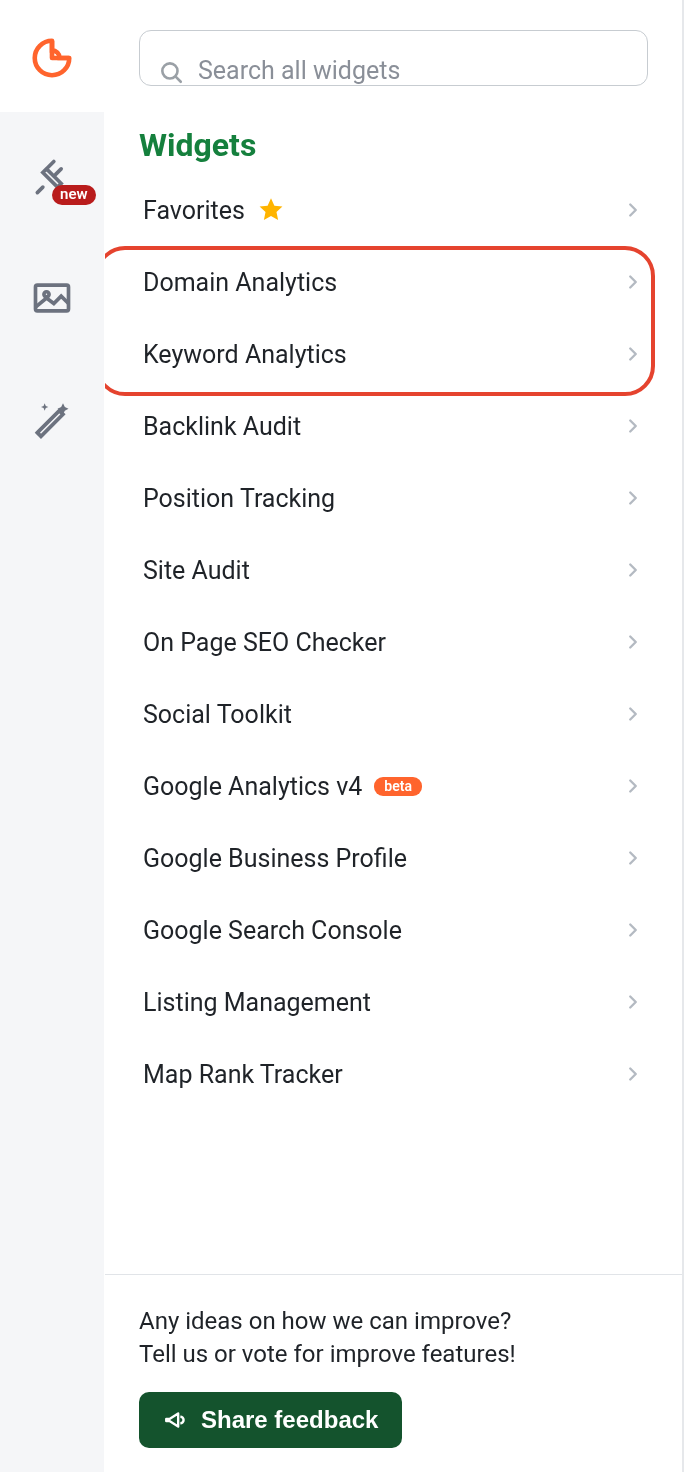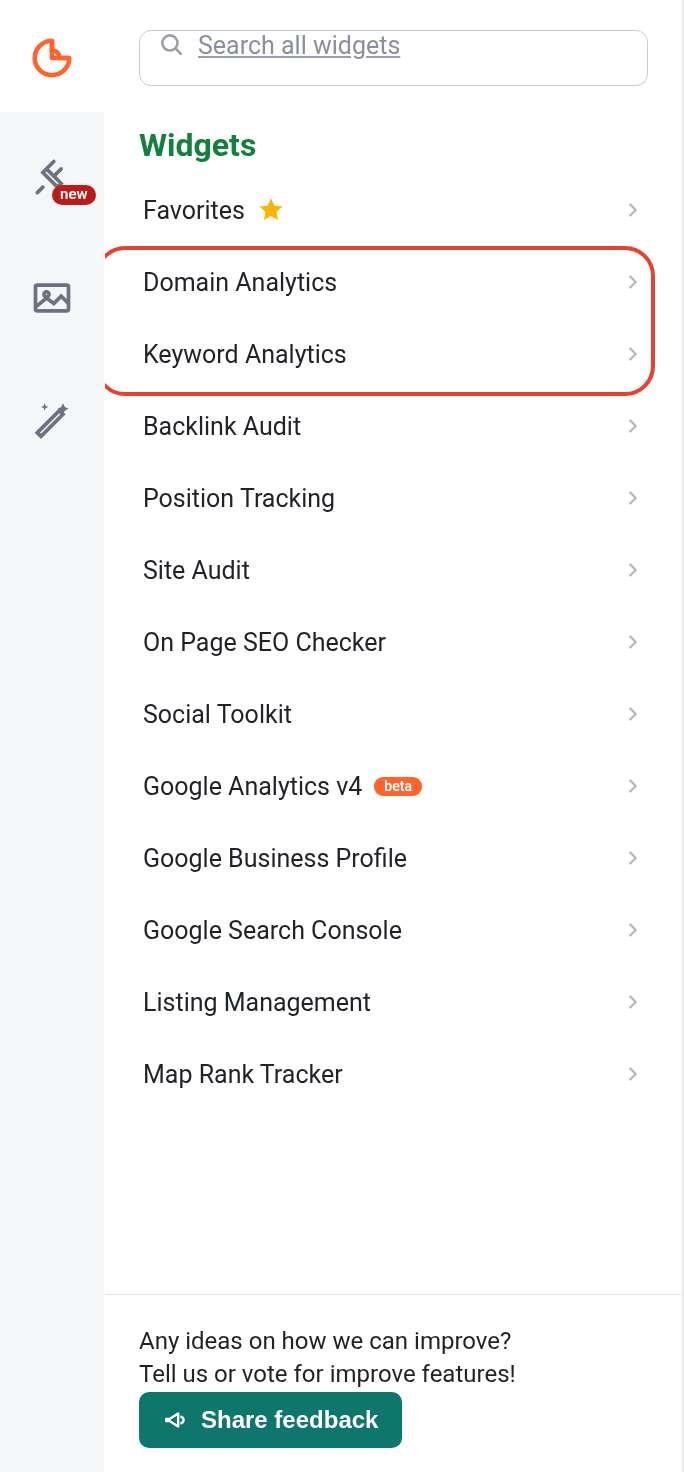--- a/index.html
+++ b/index.html
@@ -68,28 +68,27 @@
     border-left: 1px solid transparent;
     border-right: 2px solid #e6e8eb;
     display: flex;
     flex-direction: column;
   }
   .search-wrap {
     padding: 30px 34px 0 34px;
   }
   .search-box {
     display: flex;
-    align-items: flex-start;
+    align-items: flex-end;
     gap: 14px;
     height: 56px;
     border: 1.5px solid #c7ccd1;
     border-radius: 12px;
     padding: 0 18px;
     color: #9aa0a6;
-    text-decoration: underline;
   }
   .search-box svg { width: 26px; height: 26px; flex: none; color:#9aa0a6; }
   .search-box .ph {
     font-size: 25px;
     color: #8a8f98;
     font-weight: 400;
   }
   .section-title {
     font-size: 32px;
     font-weight: 700;
@@ -140,26 +139,27 @@
   }
   .feedback {
     border-top: 1.5px solid #e1e4e8;
     padding: 30px 34px 24px 34px;
     margin-top: auto;
   }
   .feedback p {
     font-size: 24px;
     line-height: 1.4;
     color: #1f2328;
+    margin-bottom: 20px;
   }
   .btn-feedback {
     display: inline-flex;
     align-items: center;
     gap: 12px;
-    background: #0f766e;
+    background: #14532d;
     color: #fff;
     font-size: 24px;
     font-weight: 600;
     border: none;
     border-radius: 10px;
     padding: 14px 24px;
     cursor: pointer;
   }
   .btn-feedback svg { width: 26px; height: 26px; }
 </style>

